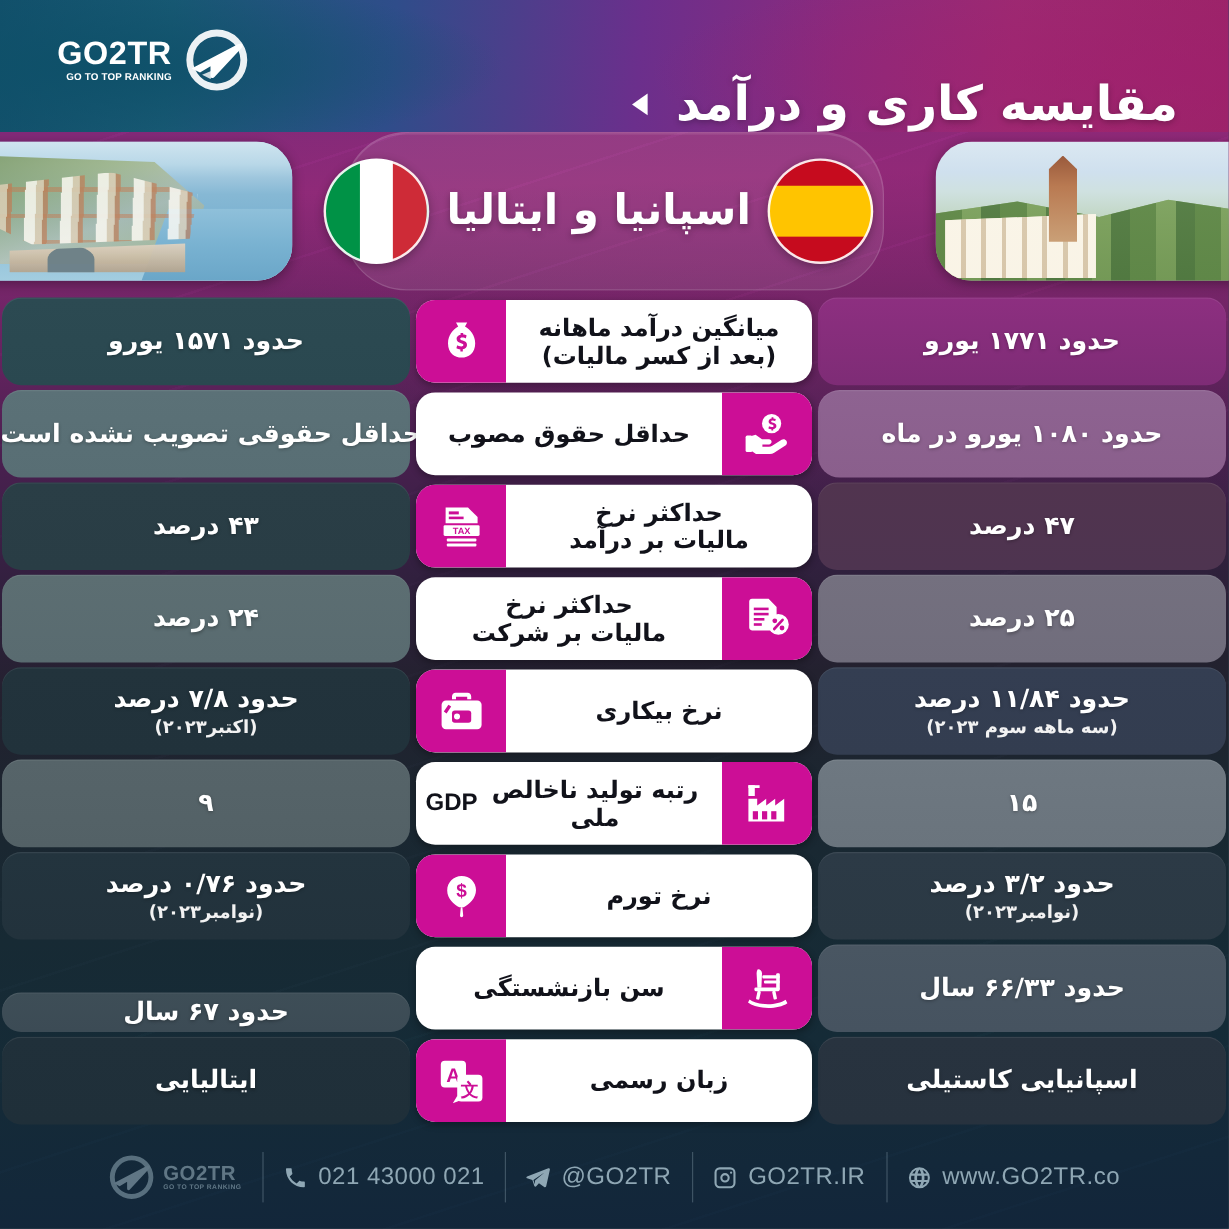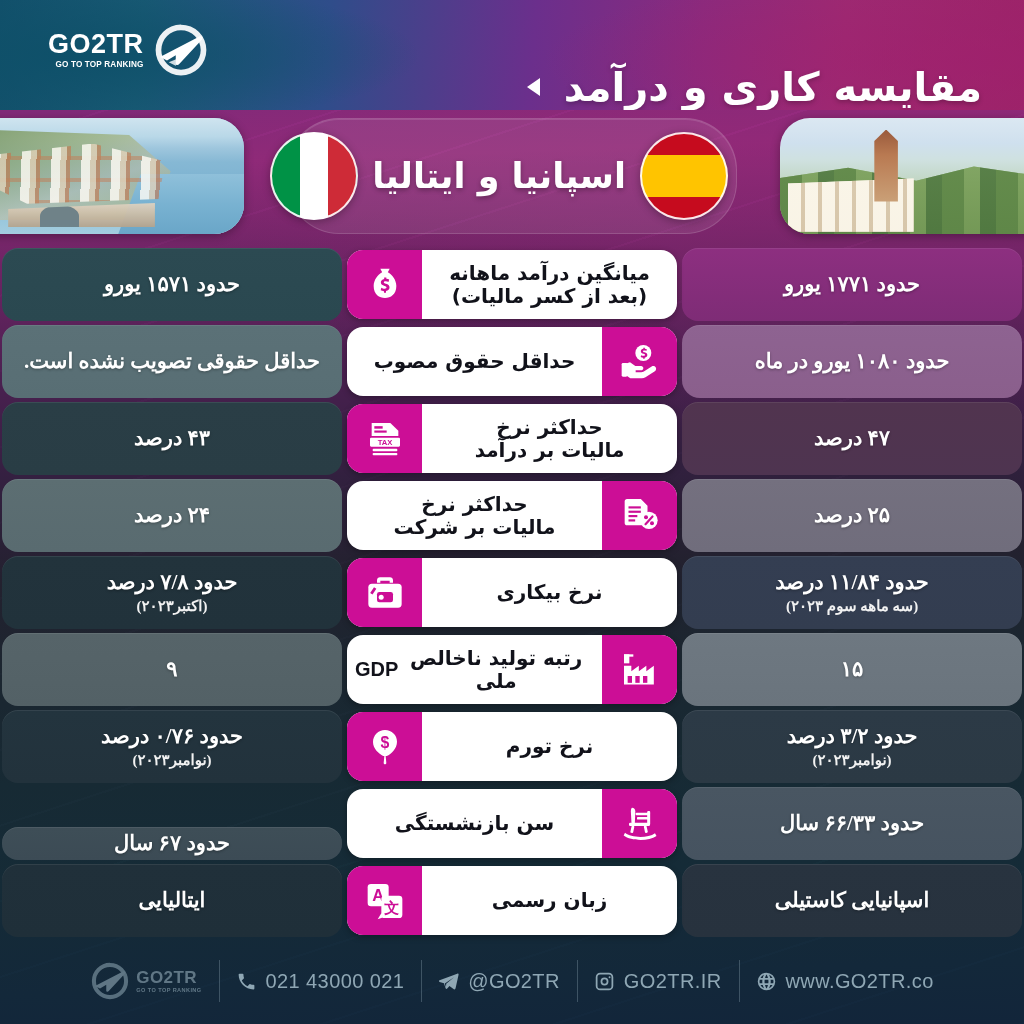--- a/index.html
+++ b/index.html
@@ -216,21 +216,21 @@
     clip-path: polygon(50% 0, 100% 16%, 100% 100%, 0 100%, 0 16%);
     z-index:3;
   }
 
   .country-pill {
     position: absolute;
     left: 50%;
     top: 50%;
     transform: translate(-50%, -50%);
     width: 450px;
-    height: 116px;
+    height: 132px;
     border-radius: 52px;
     background: rgba(255,255,255,0.085);
     border: 1px solid rgba(255,255,255,0.14);
     display: flex;
     align-items: center;
     justify-content: space-between;
     padding: 0 8px;
     box-shadow: inset 0 1px 0 rgba(255,255,255,.12);
     gap: 14px;
   }
@@ -274,21 +274,20 @@
     flex: 0 0 340px;
     border-radius: 16px;
     display: flex;
     flex-direction: column;
     align-items: center;
     justify-content: center;
     text-align: center;
     color: #ffffff;
     padding: 0 1px;
     box-shadow: inset 0 1px 0 rgba(255,255,255,.08);
-    font-family: Liberation Serif, serif;
   }
   .side-main {
     font-size: 21px;
     font-weight: bold;
     line-height: 1.15;
     text-shadow: 0 1px 3px rgba(0,0,0,.3);
     white-space: nowrap;
   }
   .side-sub {
     font-size: 15px;

